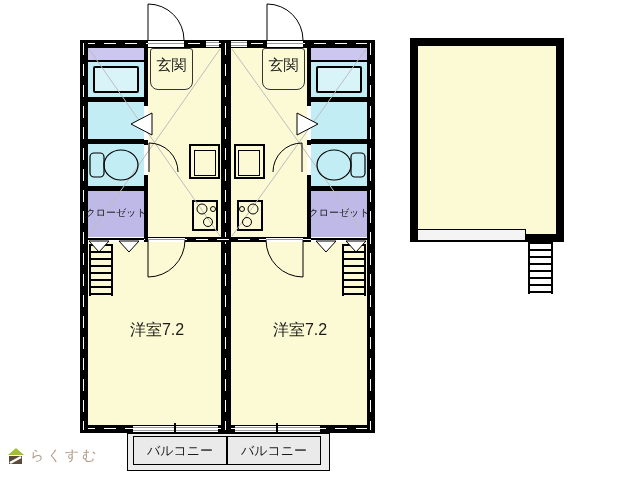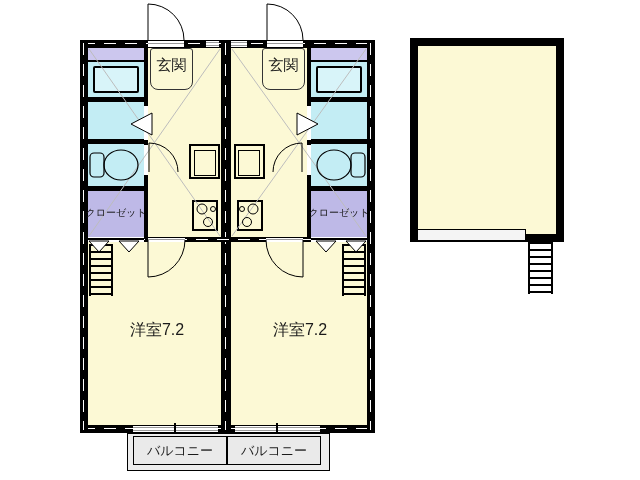--- a/index.html
+++ b/index.html
@@ -220,14 +220,22 @@
   <div class="lbl" style="left:84px;top:206px;width:64px;height:14px;font-size:10px;">クローゼット</div>
   <div class="lbl" style="left:307px;top:206px;width:64px;height:14px;font-size:10px;">クローゼット</div>
 
   <div class="lbl" style="left:107px;top:321px;width:100px;height:19px;font-size:16px;">洋室7.2</div>
   <div class="lbl" style="left:250px;top:321px;width:100px;height:19px;font-size:16px;">洋室7.2</div>
 
 
   <div class="lbl" style="left:133px;top:443px;width:94px;height:15px;font-size:13px;">バルコニー</div>
   <div class="lbl" style="left:227px;top:443px;width:94px;height:15px;font-size:13px;">バルコニー</div>
 
+  <div class="abs" style="left:7px;top:447px;height:18px;display:flex;align-items:center;">
+    <svg width="18" height="18" viewBox="0 0 18 18" style="position:static;">
+      <polygon points="9,1 1,8 17,8" fill="#a2be33"></polygon>
+      <rect x="2" y="9" width="13" height="8" fill="#5c4a3b"></rect>
+      <line x1="3" y1="16" x2="14" y2="10" stroke="#fff" stroke-width="2.5"></line>
+    </svg>
+    <span class="lbl" style="position:static;margin-left:5px;font-size:14px;letter-spacing:3px;color:#b39c86;">らくすむ</span>
+  </div>
 
 </div>
 
 </body></html>

